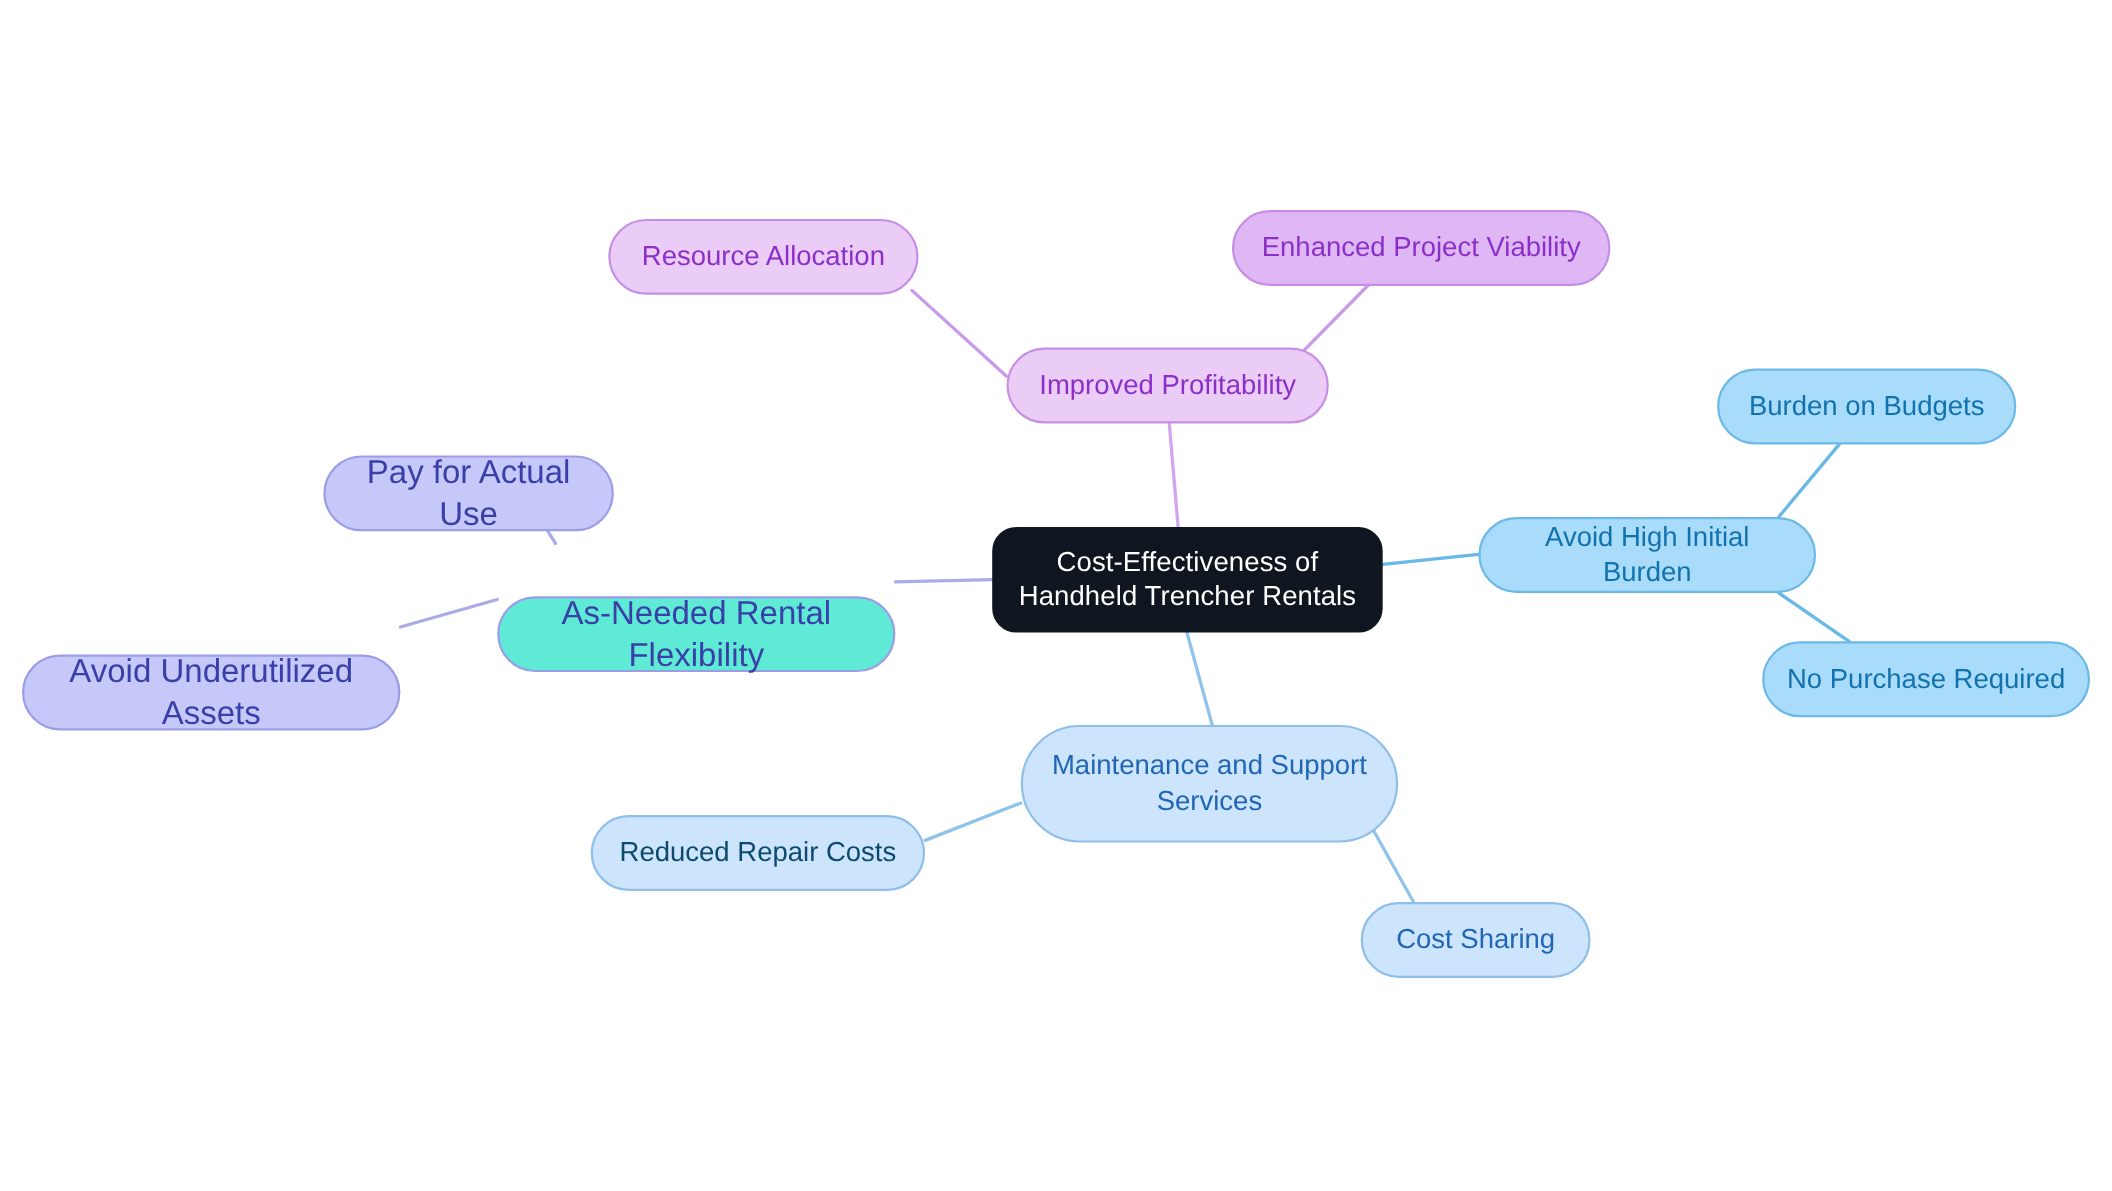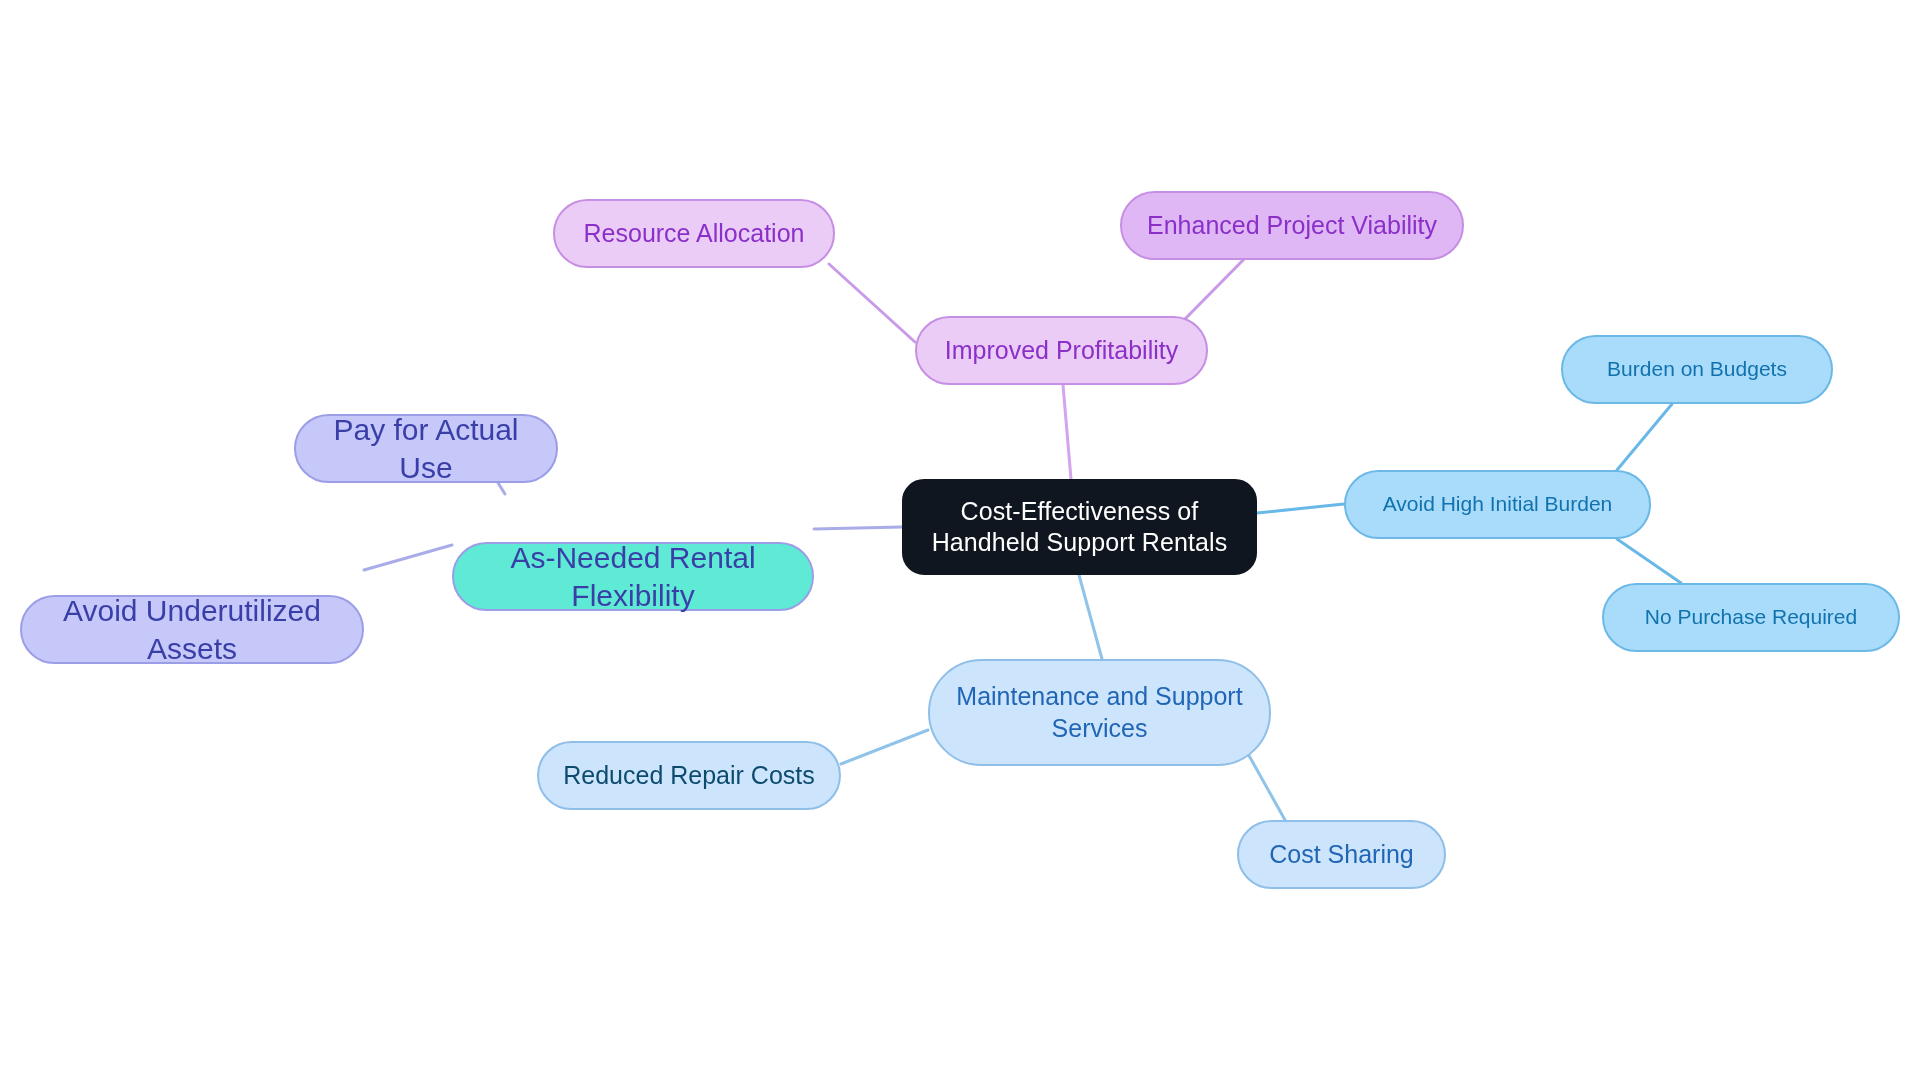--- a/index.html
+++ b/index.html
@@ -57,21 +57,21 @@
     background: #C6C8F9;
     border-color: #9B9EE6;
     color: #3A3FA8;
     font-size: 30px;
     margin-top: 48px;
   }
   .node-blue-mid {
     background: #A9DCFB;
     border-color: #6CB8E6;
     color: #1272AE;
-    font-size: 21px;
+    font-size: 25px;
   }
   .node-blue-light {
     background: #CDE5FC;
     border-color: #8FBFE8;
     color: #2166B5;
     font-size: 25px;
   }
 </style>
 </head>
 <body>
@@ -86,21 +86,21 @@
       <line x1="1617" y1="539" x2="1681" y2="583" stroke="#68B8E8" stroke-width="3" stroke-linecap="round"></line>
       <line x1="1079" y1="575" x2="1102" y2="659" stroke="#8FC3E9" stroke-width="3" stroke-linecap="round"></line>
       <line x1="928" y1="730" x2="841" y2="764" stroke="#8FC3E9" stroke-width="3" stroke-linecap="round"></line>
       <line x1="1247" y1="752" x2="1285" y2="820" stroke="#8FC3E9" stroke-width="3" stroke-linecap="round"></line>
       <line x1="902" y1="527" x2="814" y2="529" stroke="#A9ACE8" stroke-width="3" stroke-linecap="round"></line>
       <line x1="505" y1="494" x2="468" y2="435" stroke="#A9ACE8" stroke-width="3" stroke-linecap="round"></line>
       <line x1="452" y1="545" x2="364" y2="570" stroke="#A9ACE8" stroke-width="3" stroke-linecap="round"></line>
     </svg>
   <div id="nodes">
       <div class="node node-root" style="left: 902px; top: 479px; width: 355px; height: 96px; background: rgb(16, 22, 31); color: rgb(255, 255, 255);"><span>Cost-Effectiveness of
-Handheld Support Rentals</span></div>
+Handheld Trencher Rentals</span></div>
       <div class="node node-purple" style="left: 915px; top: 316px; width: 293px; height: 69px; background: rgb(235, 204, 247); border-color: rgb(199, 143, 228); color: rgb(139, 47, 201);"><span>Improved Profitability</span></div>
       <div class="node node-purple" style="left: 553px; top: 199px; width: 282px; height: 69px; background: rgb(235, 204, 247); border-color: rgb(199, 143, 228); color: rgb(139, 47, 201);"><span>Resource Allocation</span></div>
       <div class="node node-purple" style="left: 1120px; top: 181px; width: 344px; height: 69px; background: rgb(223, 183, 245); border-color: rgb(199, 143, 228); color: rgb(139, 47, 201); margin-top: 10px;"><span>Enhanced Project Viability</span></div>
       <div class="node node-blue-mid" style="left: 1344px; top: 470px; width: 307px; height: 69px; background: rgb(169, 220, 251); border-color: rgb(108, 184, 230); color: rgb(18, 114, 174);"><span>Avoid High Initial Burden</span></div>
       <div class="node node-blue-mid" style="left: 1561px; top: 335px; width: 272px; height: 69px; background: rgb(169, 220, 251); border-color: rgb(108, 184, 230); color: rgb(18, 114, 174);"><span>Burden on Budgets</span></div>
       <div class="node node-blue-mid" style="left: 1602px; top: 583px; width: 298px; height: 69px; background: rgb(169, 220, 251); border-color: rgb(108, 184, 230); color: rgb(18, 114, 174);"><span>No Purchase Required</span></div>
       <div class="node node-blue-light" style="left: 928px; top: 659px; width: 343px; height: 107px; background: rgb(205, 229, 252); border-color: rgb(143, 191, 232); color: rgb(33, 102, 181);"><span>Maintenance and Support
 Services</span></div>
       <div class="node node-blue-light" style="left: 537px; top: 741px; width: 304px; height: 69px; background: rgb(205, 229, 252); border-color: rgb(143, 191, 232); color: #0c4a6e;"><span>Reduced Repair Costs</span></div>
       <div class="node node-blue-light" style="left: 1237px; top: 820px; width: 209px; height: 69px; background: rgb(205, 229, 252); border-color: rgb(143, 191, 232); color: rgb(33, 102, 181);"><span>Cost Sharing</span></div>

